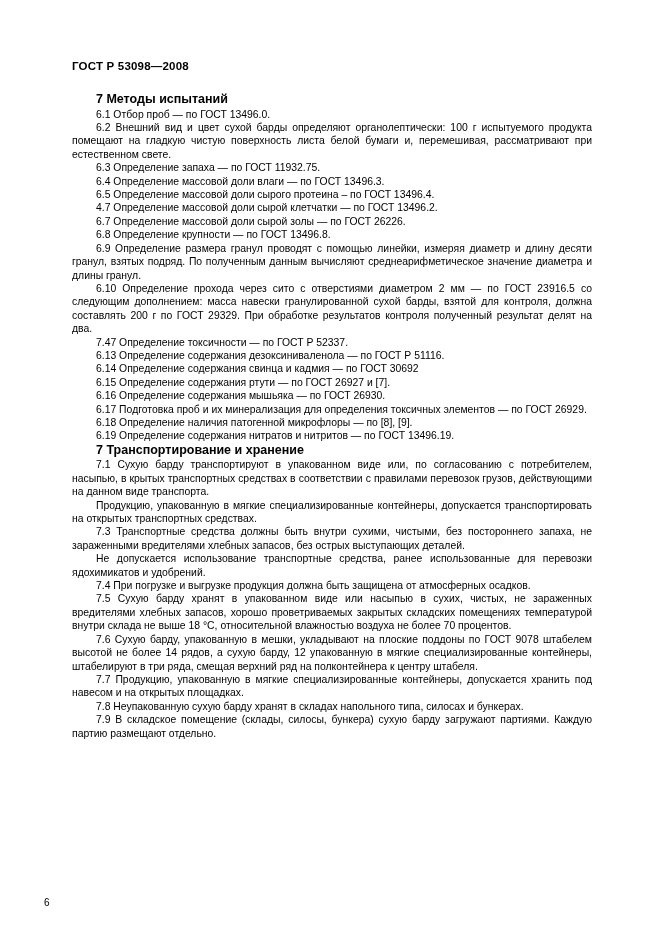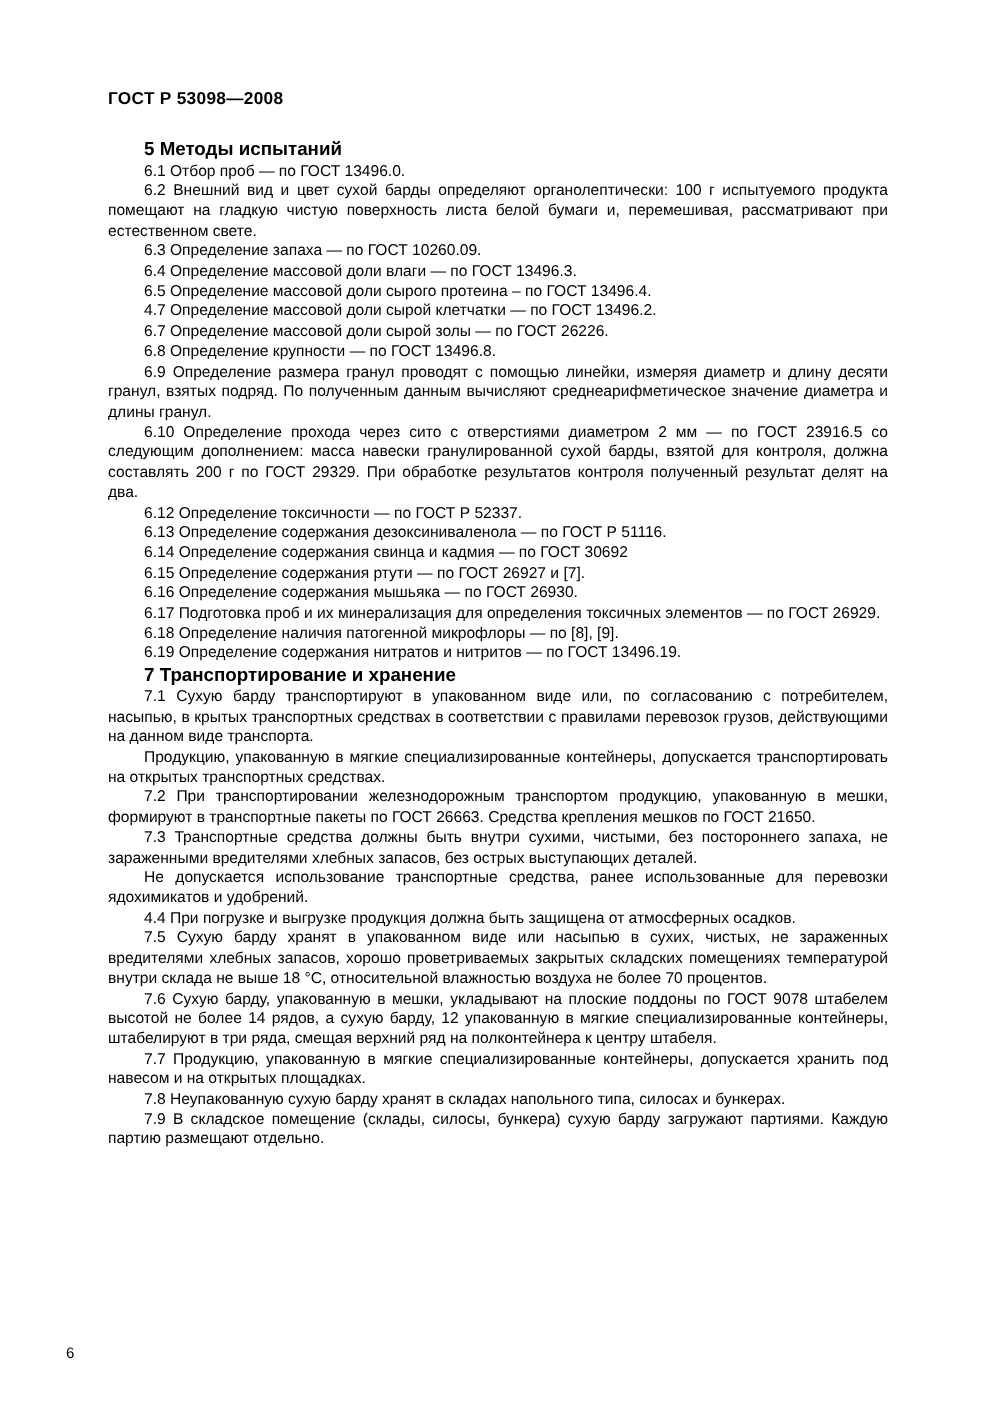--- a/index.html
+++ b/index.html
@@ -68,49 +68,48 @@
 </style>
 </head>
 <body>
 
 <div class="page">
 
   <div class="header">ГОСТ Р 53098—2008</div>
 
   <div class="content">
 
-    <h2 class="section sec-gap-bottom">5  Методы испытаний</h2>
+    <h2 class="section sec-gap-bottom">7  Методы испытаний</h2>
 
     <p class="para">6.1  Отбор проб — по ГОСТ 13496.0.</p>
     <p class="para">6.2  Внешний вид и цвет сухой барды определяют органолептически: 100 г испытуемого продукта помещают на гладкую чистую поверхность листа белой бумаги и, перемешивая, рассматривают при естественном свете.</p>
-    <p class="para">6.3  Определение запаха — по ГОСТ 10260.09.</p>
+    <p class="para">6.3  Определение запаха — по ГОСТ 11932.75.</p>
     <p class="para">6.4  Определение массовой доли влаги — по ГОСТ 13496.3.</p>
     <p class="para">6.5  Определение массовой доли сырого протеина – по ГОСТ 13496.4.</p>
     <p class="para">4.7  Определение массовой доли сырой клетчатки — по ГОСТ 13496.2.</p>
     <p class="para">6.7  Определение массовой доли сырой золы — по ГОСТ 26226.</p>
     <p class="para">6.8  Определение крупности — по ГОСТ 13496.8.</p>
     <p class="para">6.9  Определение размера гранул проводят с помощью линейки, измеряя диаметр и длину десяти гранул, взятых подряд. По полученным данным вычисляют среднеарифметическое значение диаметра и длины гранул.</p>
     <p class="para">6.10  Определение прохода через сито с отверстиями диаметром 2 мм — по ГОСТ 23916.5 со следующим дополнением: масса навески гранулированной сухой барды, взятой для контроля, должна составлять 200 г по ГОСТ 29329. При обработке результатов контроля полученный результат делят на два.</p>
-    <p class="para">6.12  Определение токсичности — по ГОСТ Р 52337.</p>
+    <p class="para">7.47  Определение токсичности — по ГОСТ Р 52337.</p>
     <p class="para">6.13  Определение содержания дезоксиниваленола — по ГОСТ Р 51116.</p>
     <p class="para">6.14  Определение содержания свинца и кадмия — по ГОСТ 30692</p>
     <p class="para">6.15  Определение содержания ртути — по ГОСТ 26927 и [7].</p>
     <p class="para">6.16  Определение содержания мышьяка — по ГОСТ 26930.</p>
     <p class="para">6.17  Подготовка  проб  и  их  минерализация  для  определения  токсичных  элементов — по ГОСТ 26929.</p>
     <p class="para">6.18  Определение наличия патогенной микрофлоры — по [8], [9].</p>
     <p class="para">6.19  Определение содержания нитратов и нитритов — по ГОСТ 13496.19.</p>
 
     <h2 class="section sec-gap-top sec-gap-bottom">7  Транспортирование и хранение</h2>
 
     <p class="para">7.1  Сухую барду транспортируют в упакованном виде или, по согласованию с потребителем, насыпью, в крытых транспортных средствах в соответствии с правилами перевозок грузов, действующими на данном виде транспорта.</p>
     <p class="para">Продукцию, упакованную в мягкие специализированные контейнеры, допускается транспортировать на открытых транспортных средствах.</p>
-    <p class="para">7.2  При транспортировании железнодорожным транспортом продукцию, упакованную в мешки, формируют в транспортные пакеты по ГОСТ 26663. Средства крепления мешков по ГОСТ 21650.</p>
     <p class="para">7.3  Транспортные средства должны быть внутри сухими, чистыми, без постороннего запаха, не зараженными вредителями хлебных запасов, без острых выступающих деталей.</p>
     <p class="para">Не допускается использование транспортные средства, ранее использованные для перевозки ядохимикатов и удобрений.</p>
-    <p class="para">4.4  При погрузке и выгрузке продукция должна быть защищена от атмосферных осадков.</p>
+    <p class="para">7.4  При погрузке и выгрузке продукция должна быть защищена от атмосферных осадков.</p>
     <p class="para">7.5  Сухую барду хранят в упакованном виде или насыпью в сухих, чистых, не зараженных вредителями хлебных запасов, хорошо проветриваемых закрытых складских помещениях температурой внутри склада не выше 18 °С, относительной влажностью воздуха не более 70 процентов.</p>
     <p class="para">7.6  Сухую барду, упакованную в мешки, укладывают на плоские поддоны по ГОСТ 9078 штабелем высотой не более 14 рядов, а сухую барду, 12 упакованную в мягкие специализированные контейнеры, штабелируют в три ряда, смещая верхний ряд на полконтейнера к центру штабеля.</p>
     <p class="para">7.7  Продукцию, упакованную в мягкие специализированные контейнеры, допускается хранить под навесом и на открытых площадках.</p>
     <p class="para">7.8  Неупакованную сухую барду хранят в складах напольного типа, силосах и бункерах.</p>
     <p class="para">7.9  В складское помещение (склады, силосы, бункера) сухую барду загружают партиями. Каждую партию размещают отдельно.</p>
 
   </div>
 
   <div class="footer">6</div>
 

